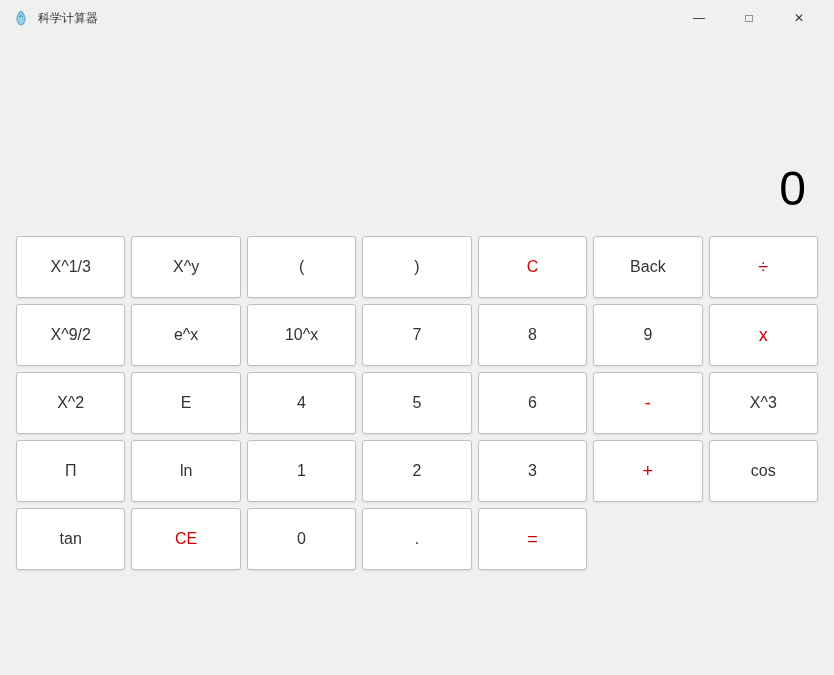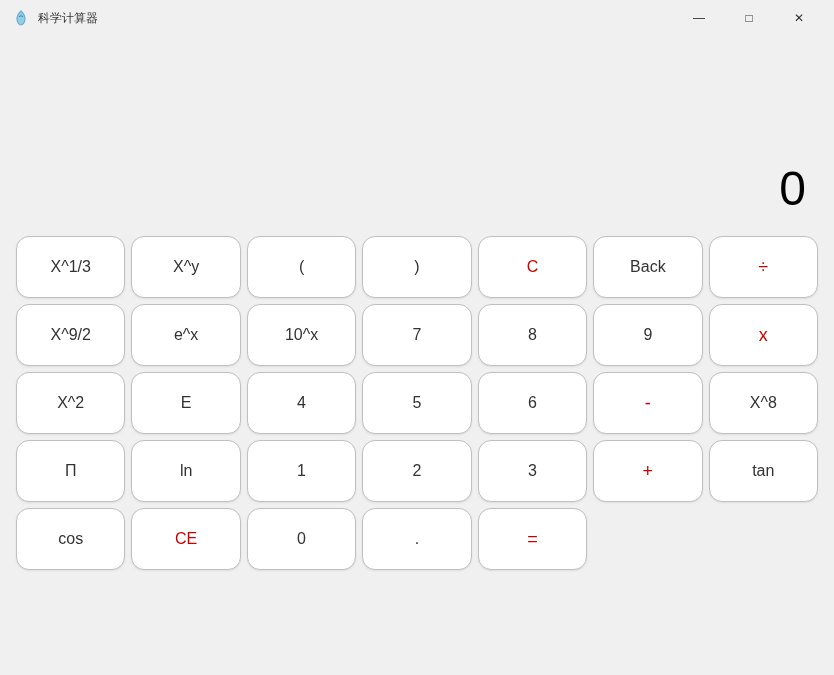--- a/index.html
+++ b/index.html
@@ -70,21 +70,21 @@
 
     .btn-grid {
       display: grid;
       grid-template-columns: repeat(7, 1fr);
       gap: 6px;
     }
 
     .calc-btn {
       background: #ffffff;
       border: 1px solid #c0c0c0;
-      border-radius: 13px;
+      border-radius: 3px;
       height: 62px;
       font-size: 16px;
       color: #333;
       cursor: pointer;
       display: flex;
       align-items: center;
       justify-content: center;
       transition: background 0.1s;
       box-shadow: 0 1px 2px rgba(0,0,0,0.08);
     }
@@ -128,27 +128,27 @@
       <button class="calc-btn ">7</button>
       <button class="calc-btn ">8</button>
       <button class="calc-btn ">9</button>
       <button class="calc-btn operator">x</button>
       <button class="calc-btn ">X^2</button>
       <button class="calc-btn ">E</button>
       <button class="calc-btn ">4</button>
       <button class="calc-btn ">5</button>
       <button class="calc-btn ">6</button>
       <button class="calc-btn operator">-</button>
-      <button class="calc-btn ">X^8</button>
+      <button class="calc-btn ">X^3</button>
       <button class="calc-btn ">Π</button>
       <button class="calc-btn ">ln</button>
       <button class="calc-btn ">1</button>
       <button class="calc-btn ">2</button>
       <button class="calc-btn ">3</button>
       <button class="calc-btn operator">+</button>
+      <button class="calc-btn ">cos</button>
       <button class="calc-btn ">tan</button>
-      <button class="calc-btn ">cos</button>
       <button class="calc-btn red">CE</button>
       <button class="calc-btn ">0</button>
       <button class="calc-btn ">.</button>
       <button class="calc-btn operator">=</button>
     </div>
 </div>
 
 </body></html>

